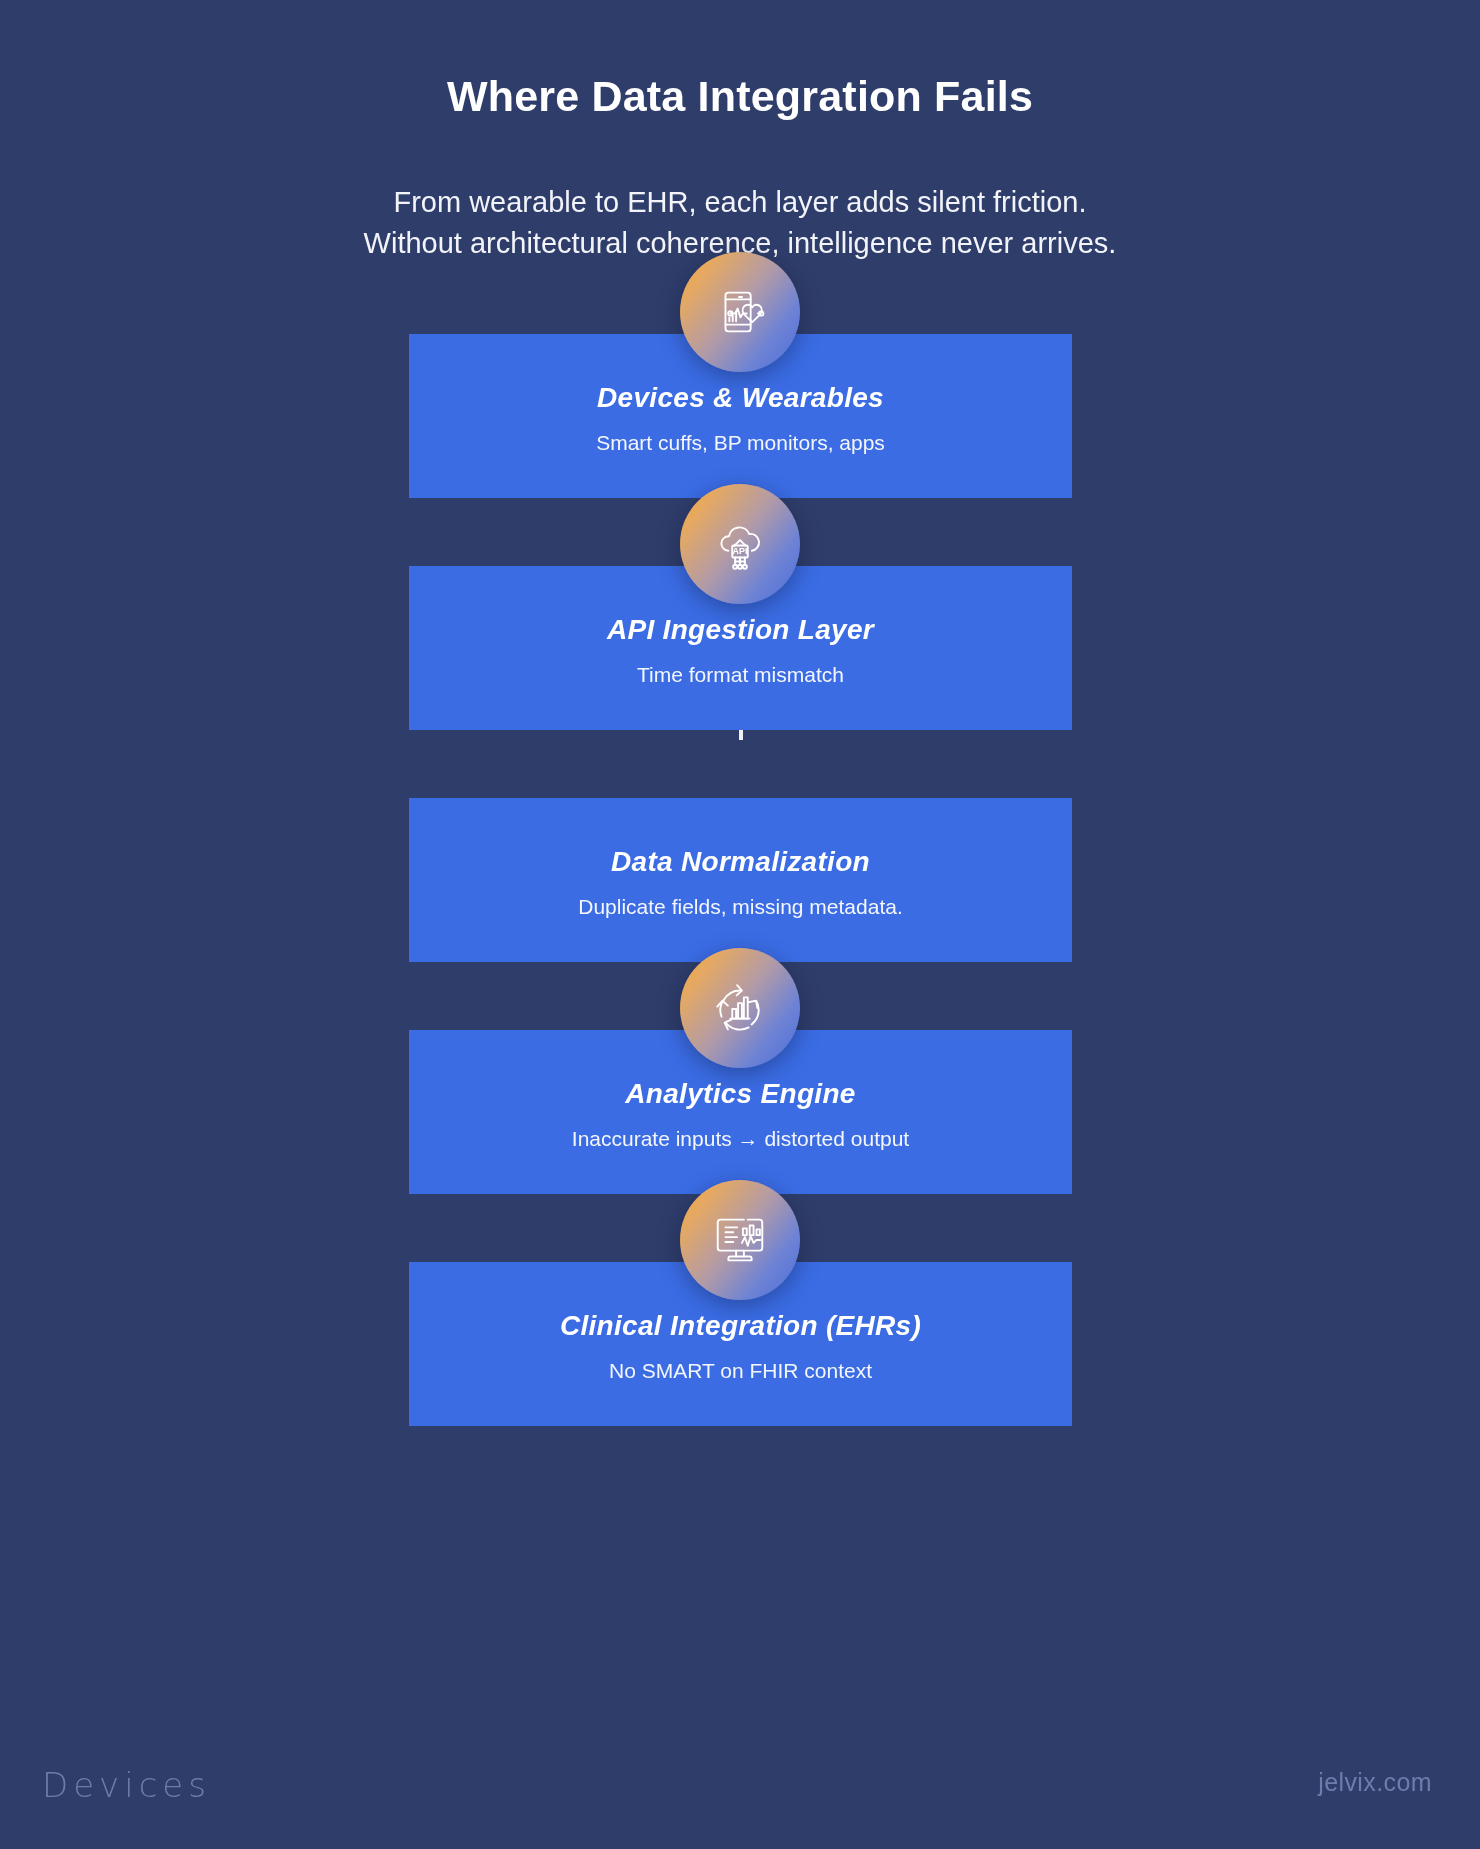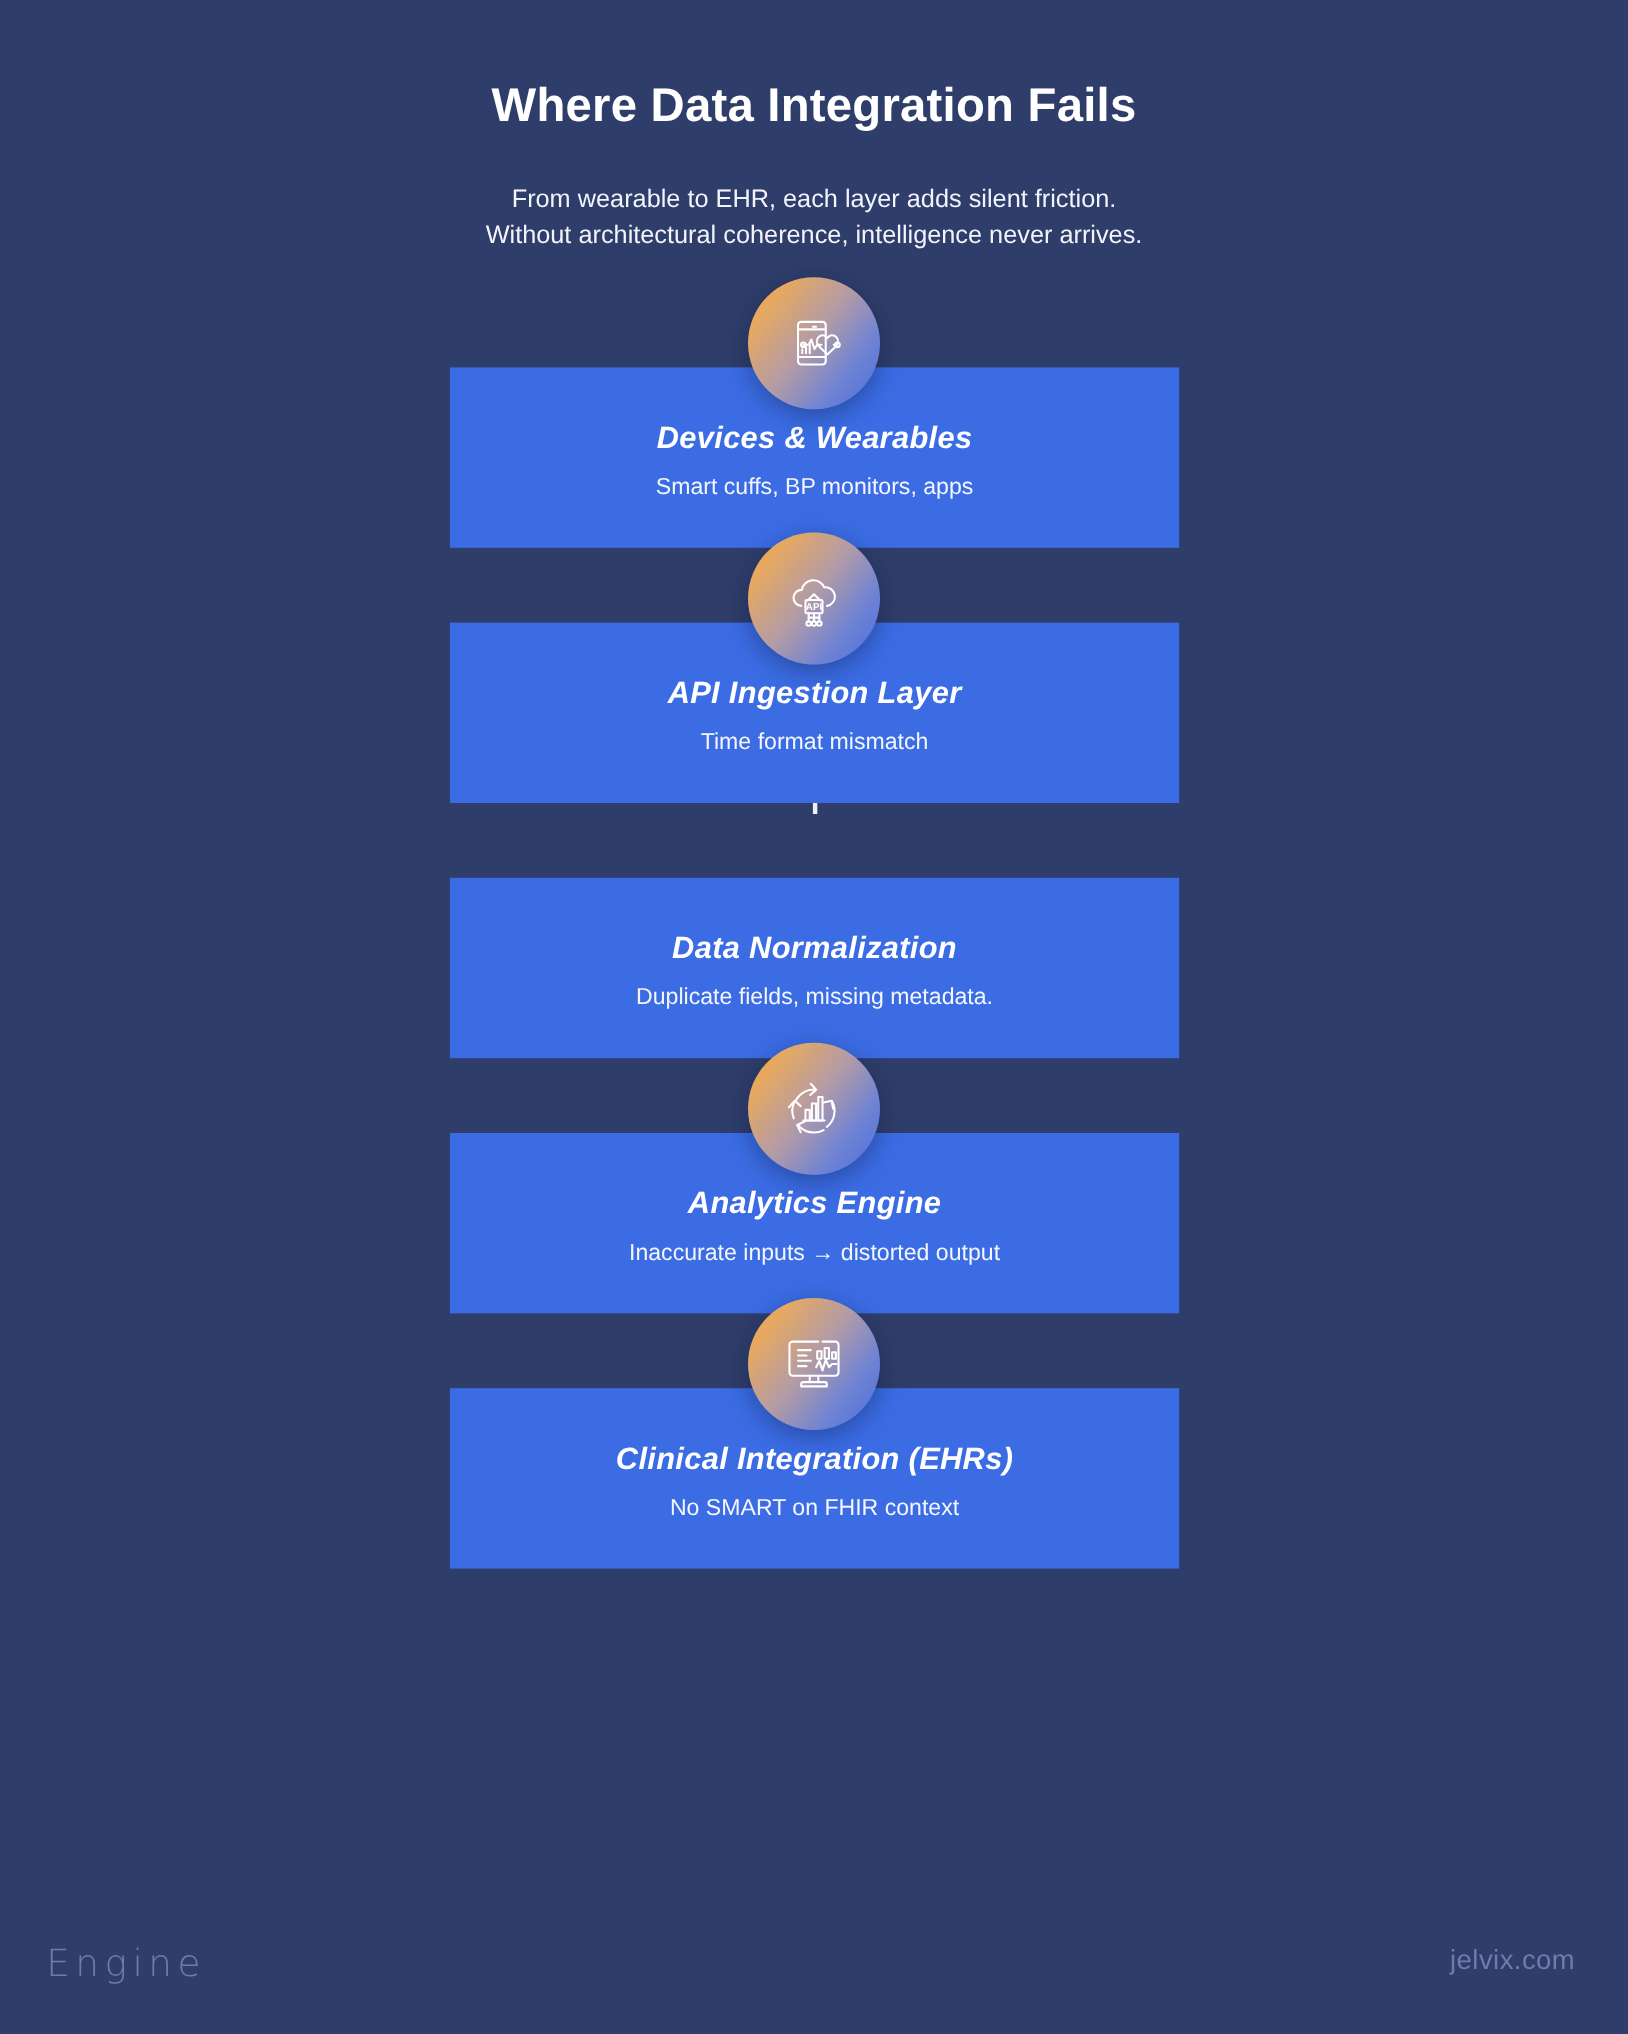--- a/index.html
+++ b/index.html
@@ -18,22 +18,22 @@
   
   .header { position:absolute; top:0; left:0; width:1480px; text-align:center; }
   .title {
     margin-top:72px;
     font-size:43px;
     font-weight:bold;
     color:#ffffff;
     letter-spacing:0.2px;
   }
   .subtitle {
-    margin-top:43px;
-    font-size:23px;
+    margin-top:61px;
+    font-size:29px;
     font-weight:500;
     color:#f2f4fa;
     line-height:1.42;
   }
 
   
   .flow {
     position:absolute;
     top:252px;
     left:0;
@@ -247,17 +247,17 @@
       </div>
       <div class="card">
         <div class="card-title">Clinical Integration (EHRs)</div>
         <div class="card-sub">No SMART on FHIR context</div>
       </div>
     </div>
 
   </div>
 
   <div class="footer">
-    <div class="logo">Engine</div>
+    <div class="logo">Devices</div>
     <div class="site">jelvix.com</div>
   </div>
 
 </div>
 
 </body></html>

